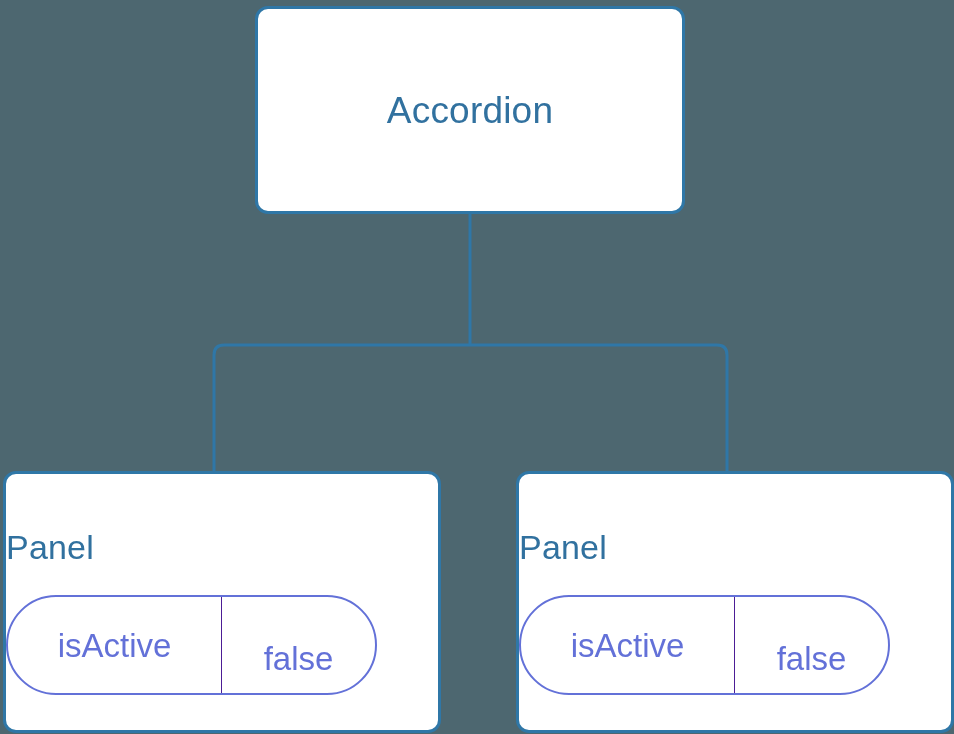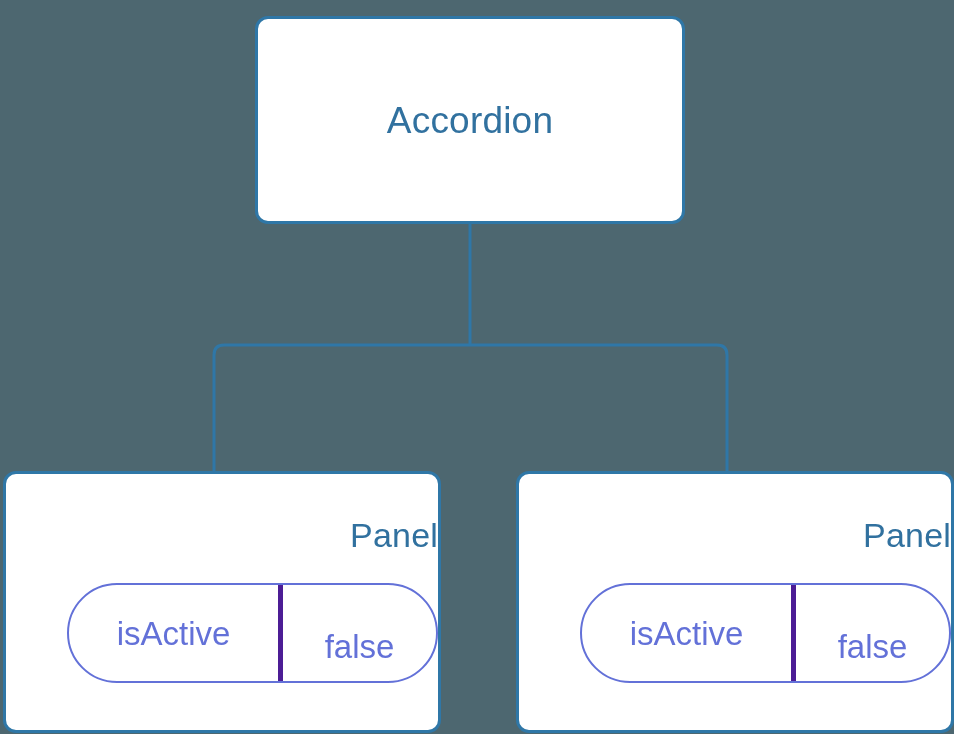--- a/index.html
+++ b/index.html
@@ -39,38 +39,38 @@
     background: #ffffff;
     border: 3px solid #2f77a7;
     border-radius: 13px;
     box-sizing: border-box;
     z-index: 2;
   }
 
   
   #node-accordion {
     left: 255px;
-    top: 16px;
+    top: 6px;
     width: 430px;
     height: 208px;
     display: flex;
     align-items: center;
     justify-content: center;
   }
 
   
   .node-panel {
     top: 471px;
     width: 438px;
     height: 262px;
     display: flex;
     flex-direction: column;
-    align-items: flex-end;
+    align-items: flex-start;
     justify-content: flex-start;
-    padding-top: 44px;
+    padding-top: 56px;
   }
   #node-panel-0 { left: 3px; }
   #node-panel-1 { left: 516px; }
 
   .node-title {
     color: #31719f;
     font-size: 34px;
     font-weight: 400;
     line-height: 1;
     letter-spacing: 0.2px;
@@ -99,21 +99,21 @@
     justify-content: center;
     color: #6371d8;
     font-size: 33px;
     font-weight: 400;
     line-height: 1;
     white-space: nowrap;
     box-sizing: border-box;
   }
   .state-key {
     width: 214px;
-    border-right: 5px solid #4c1d95;
+    border-right: 1px solid #4c1d95;
   }
   .state-value {
     width: 153px;
     margin-top: 26px;
   }
 </style>
 </head>
 <body>
 
 <div id="canvas">

